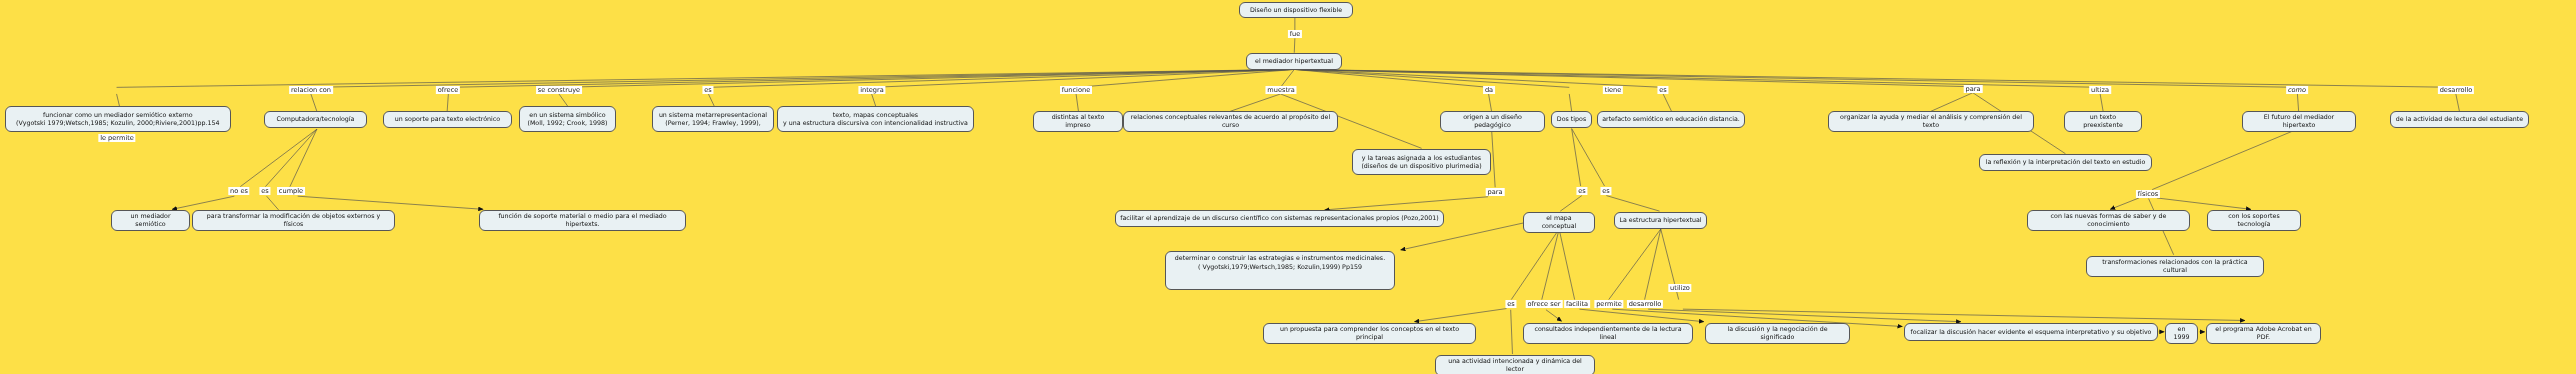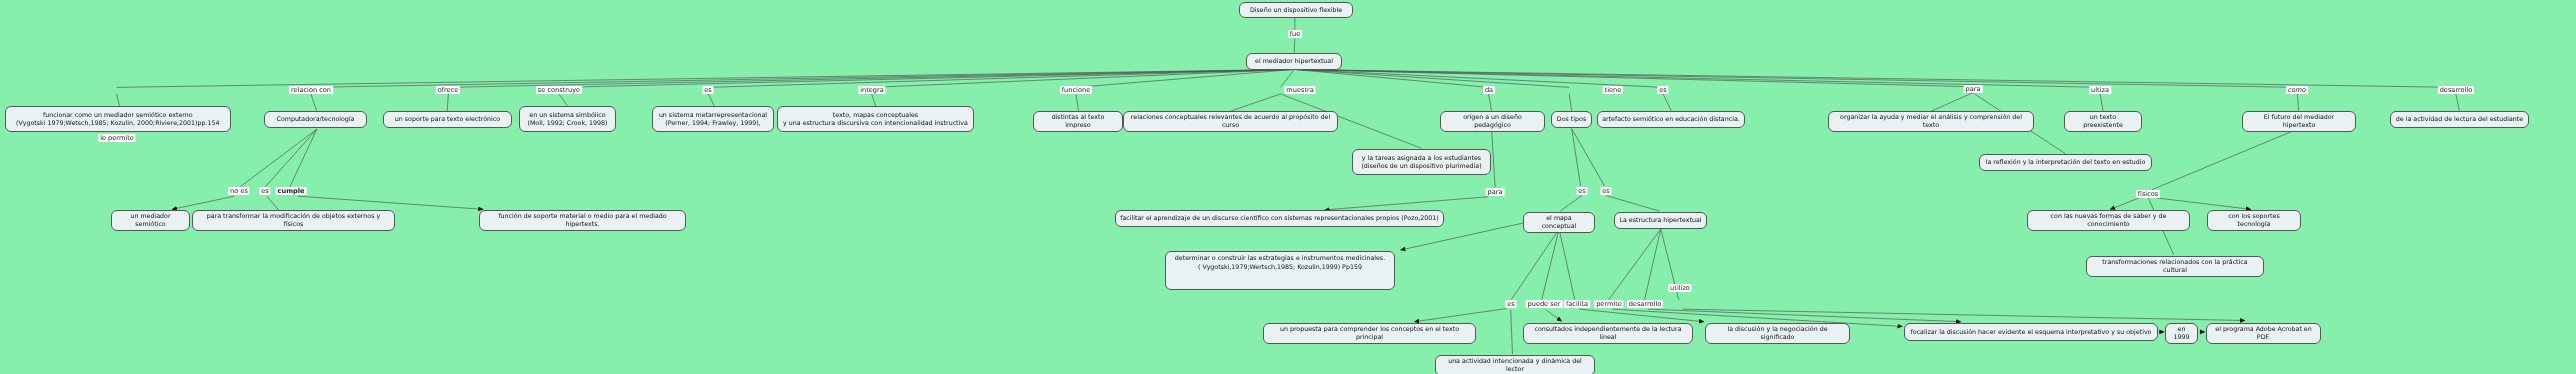--- a/index.html
+++ b/index.html
@@ -1,19 +1,19 @@
 <!DOCTYPE html>
 <html style="font-size:9.6px"><head>
 <meta charset="utf-8">
 <style>
   html,body{margin:0;padding:0;background:#ffffff;}
   #canvas{
     position:relative;
     width:2576px;height:375px;
-    background:#86efac;
+    background:#fde047;
     font-family:"DejaVu Sans","Liberation Sans",sans-serif;
     overflow:hidden;
   }
   #edges{position:absolute;left:0;top:0;width:2576px;height:375px;}
   .node{
     position:absolute;box-sizing:border-box;
     display:flex;align-items:center;justify-content:center;
     text-align:center;
     background:#e9f1f3;
     border:0.8px solid #565656;
@@ -157,36 +157,36 @@
     </div>
   <div id="labels-layer">
       <div class="lbl" style="left: 1295px; top: 34px;">fue</div>
       <div class="lbl" style="left: 117px; top: 90px; margin-top: 48px;">le permite</div>
       <div class="lbl" style="left: 311px; top: 90px;">relacion con</div>
       <div class="lbl" style="left: 448px; top: 90px;">ofrece</div>
       <div class="lbl" style="left: 559px; top: 90px;">se construye</div>
       <div class="lbl" style="left: 708px; top: 90px;">es</div>
       <div class="lbl" style="left: 872px; top: 90px;">integra</div>
       <div class="lbl" style="left: 1076px; top: 90px;">funcione</div>
-      <div class="lbl" style="left: 1281px; top: 90px; margin-left: 19px;">muestra</div>
+      <div class="lbl" style="left: 1281px; top: 90px;">muestra</div>
       <div class="lbl" style="left: 1489px; top: 90px;">da</div>
       <div class="lbl" style="left: 1569px; top: 90px; margin-left: 44px;">tiene</div>
       <div class="lbl" style="left: 1663px; top: 90px;">es</div>
       <div class="lbl" style="left: 1973px; top: 89px;">para</div>
       <div class="lbl" style="left: 2100px; top: 90px;">ultiza</div>
       <div class="lbl" style="left: 2297px; top: 90px; font-style: italic;">como</div>
       <div class="lbl" style="left: 2456px; top: 90px;">desarrollo</div>
       <div class="lbl" style="left: 239px; top: 191px;">no es</div>
       <div class="lbl" style="left: 265px; top: 191px;">es</div>
-      <div class="lbl" style="left: 291px; top: 191px; font-weight: bold;">cumple</div>
+      <div class="lbl" style="left: 291px; top: 191px;">cumple</div>
       <div class="lbl" style="left: 1495px; top: 192px;">para</div>
       <div class="lbl" style="left: 1582px; top: 191px;">es</div>
       <div class="lbl" style="left: 1606px; top: 191px;">es</div>
       <div class="lbl" style="left: 2148px; top: 194px;">físicos</div>
       <div class="lbl" style="left: 1511px; top: 304px;">es</div>
-      <div class="lbl" style="left: 1544px; top: 304px;">puede ser</div>
+      <div class="lbl" style="left: 1544px; top: 304px;">ofrece ser</div>
       <div class="lbl" style="left: 1577px; top: 304px;">facilita</div>
       <div class="lbl" style="left: 1609px; top: 304px;">permite</div>
       <div class="lbl" style="left: 1645px; top: 304px;">desarrollo</div>
       <div class="lbl" style="left: 1680px; top: 288px;">utilizo</div>
     </div>
 </div>
 
 
 </body></html>

